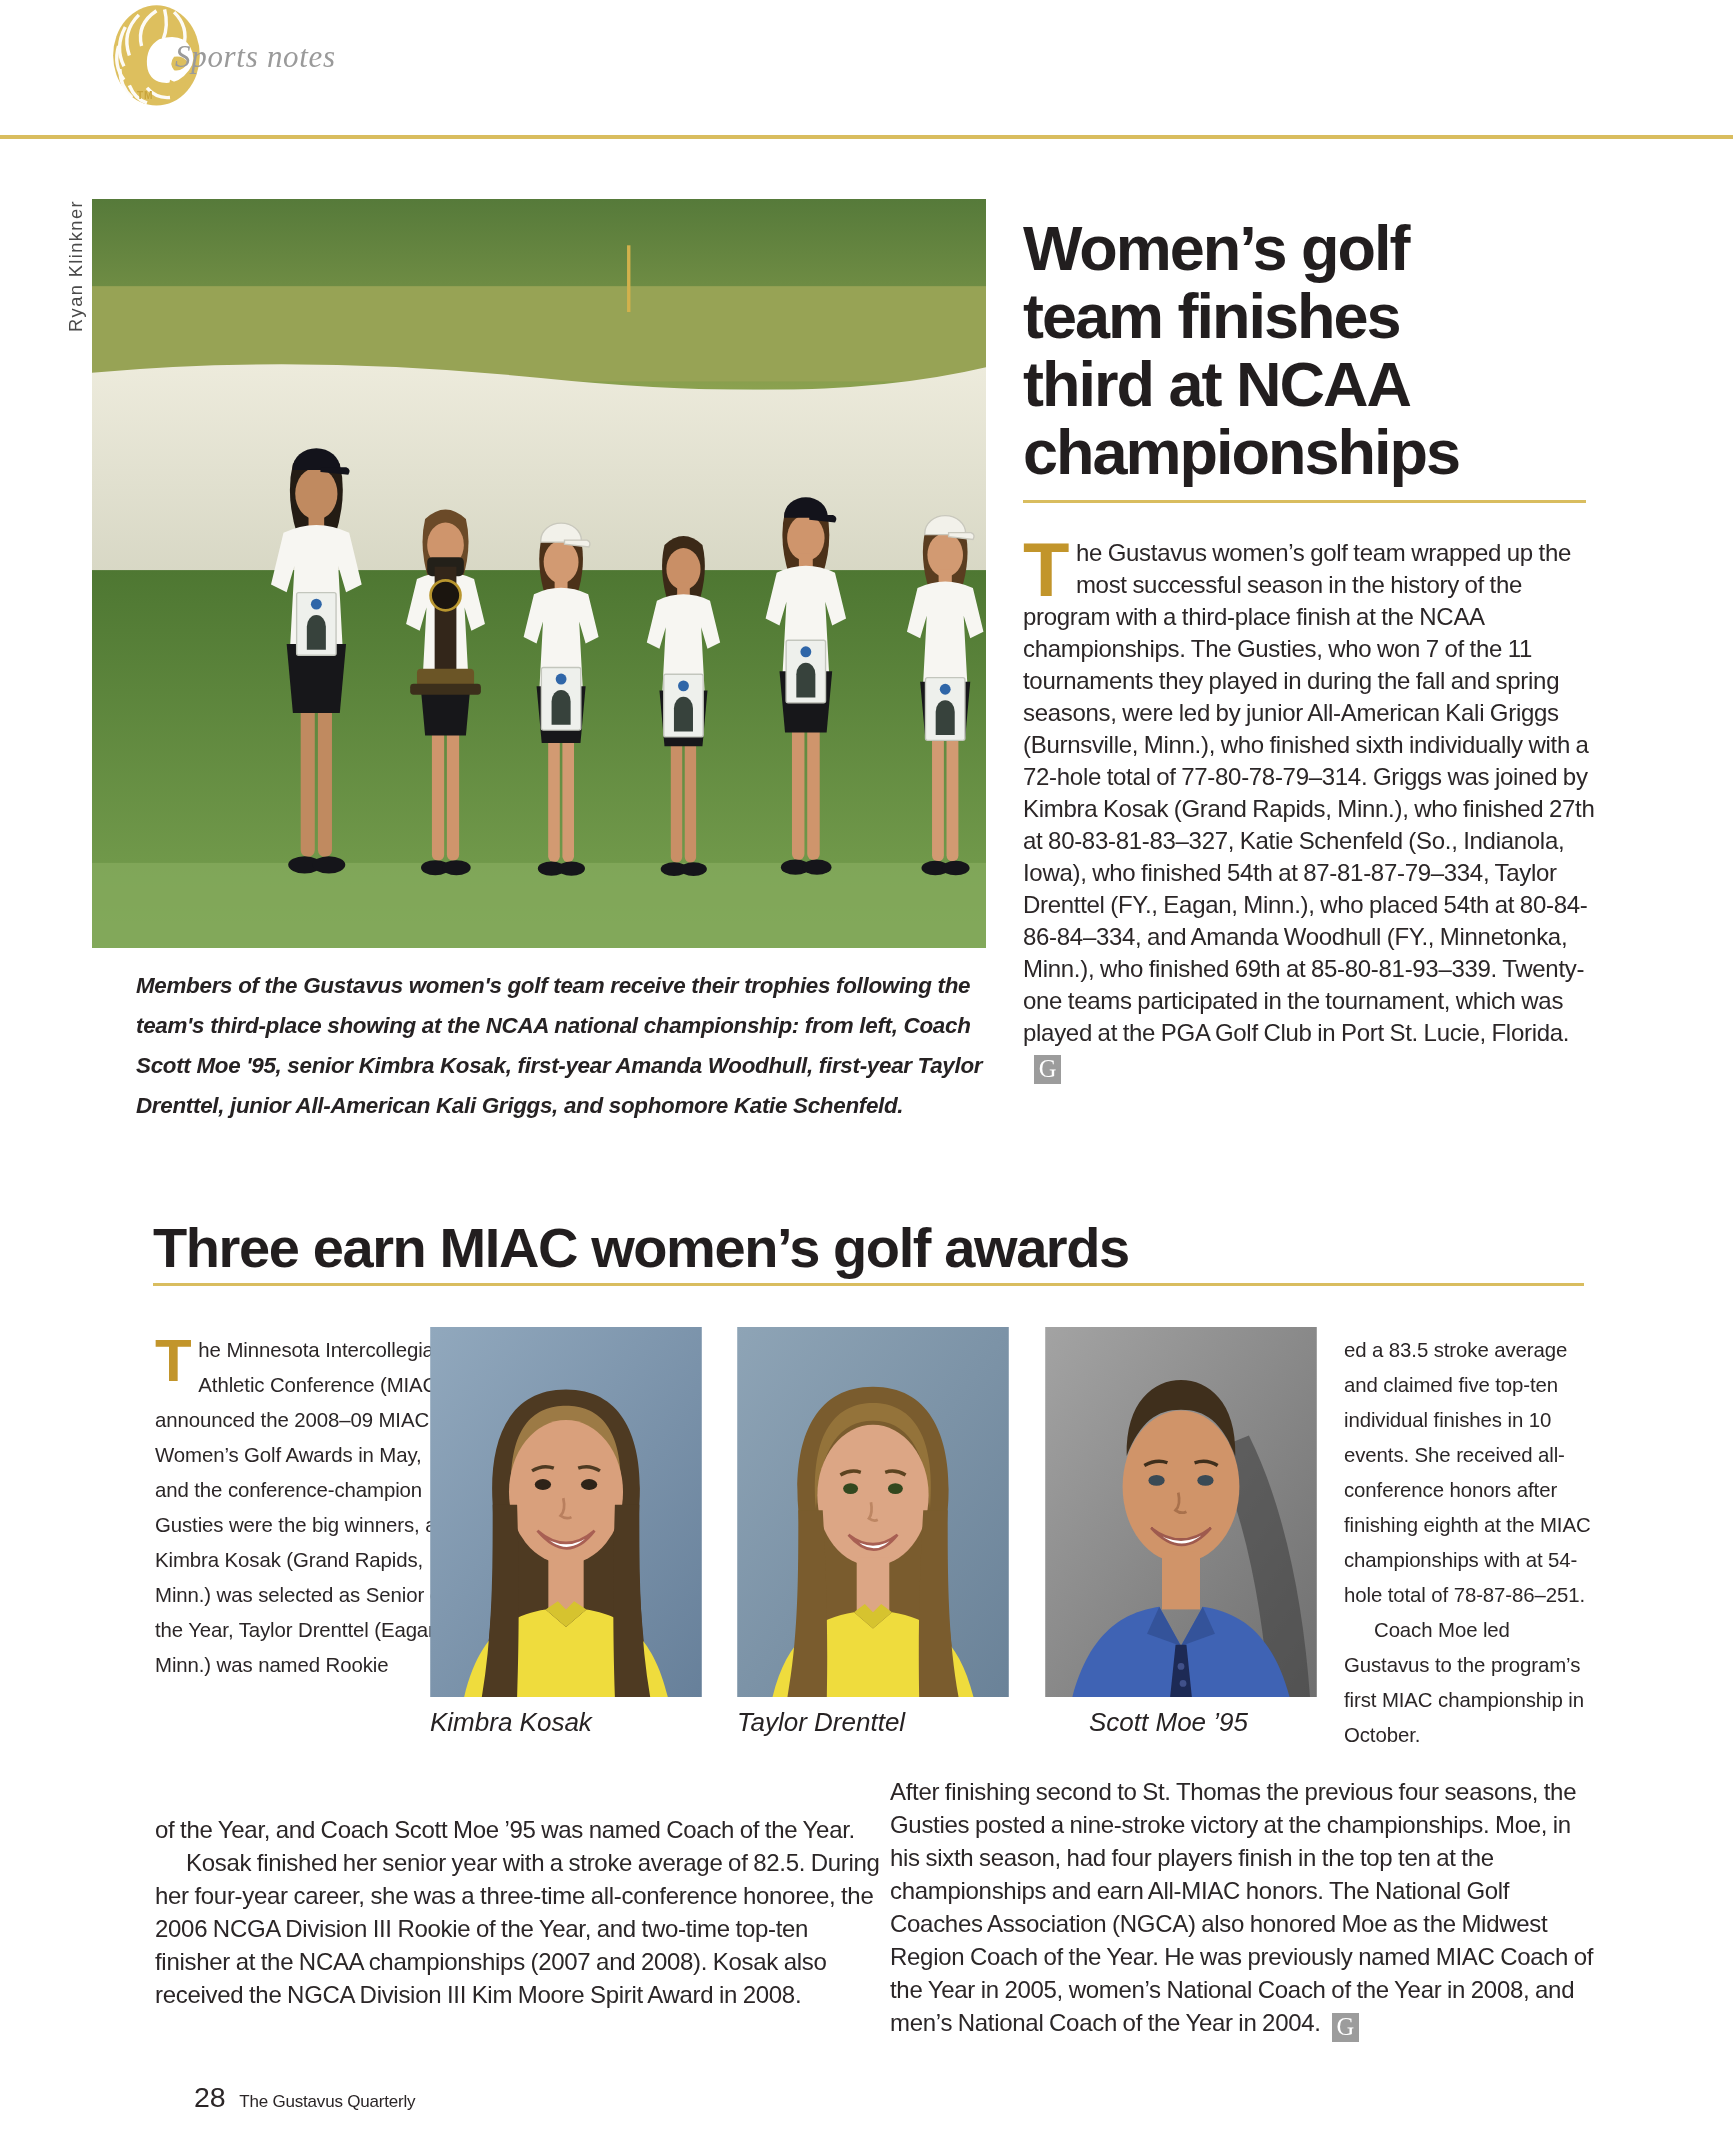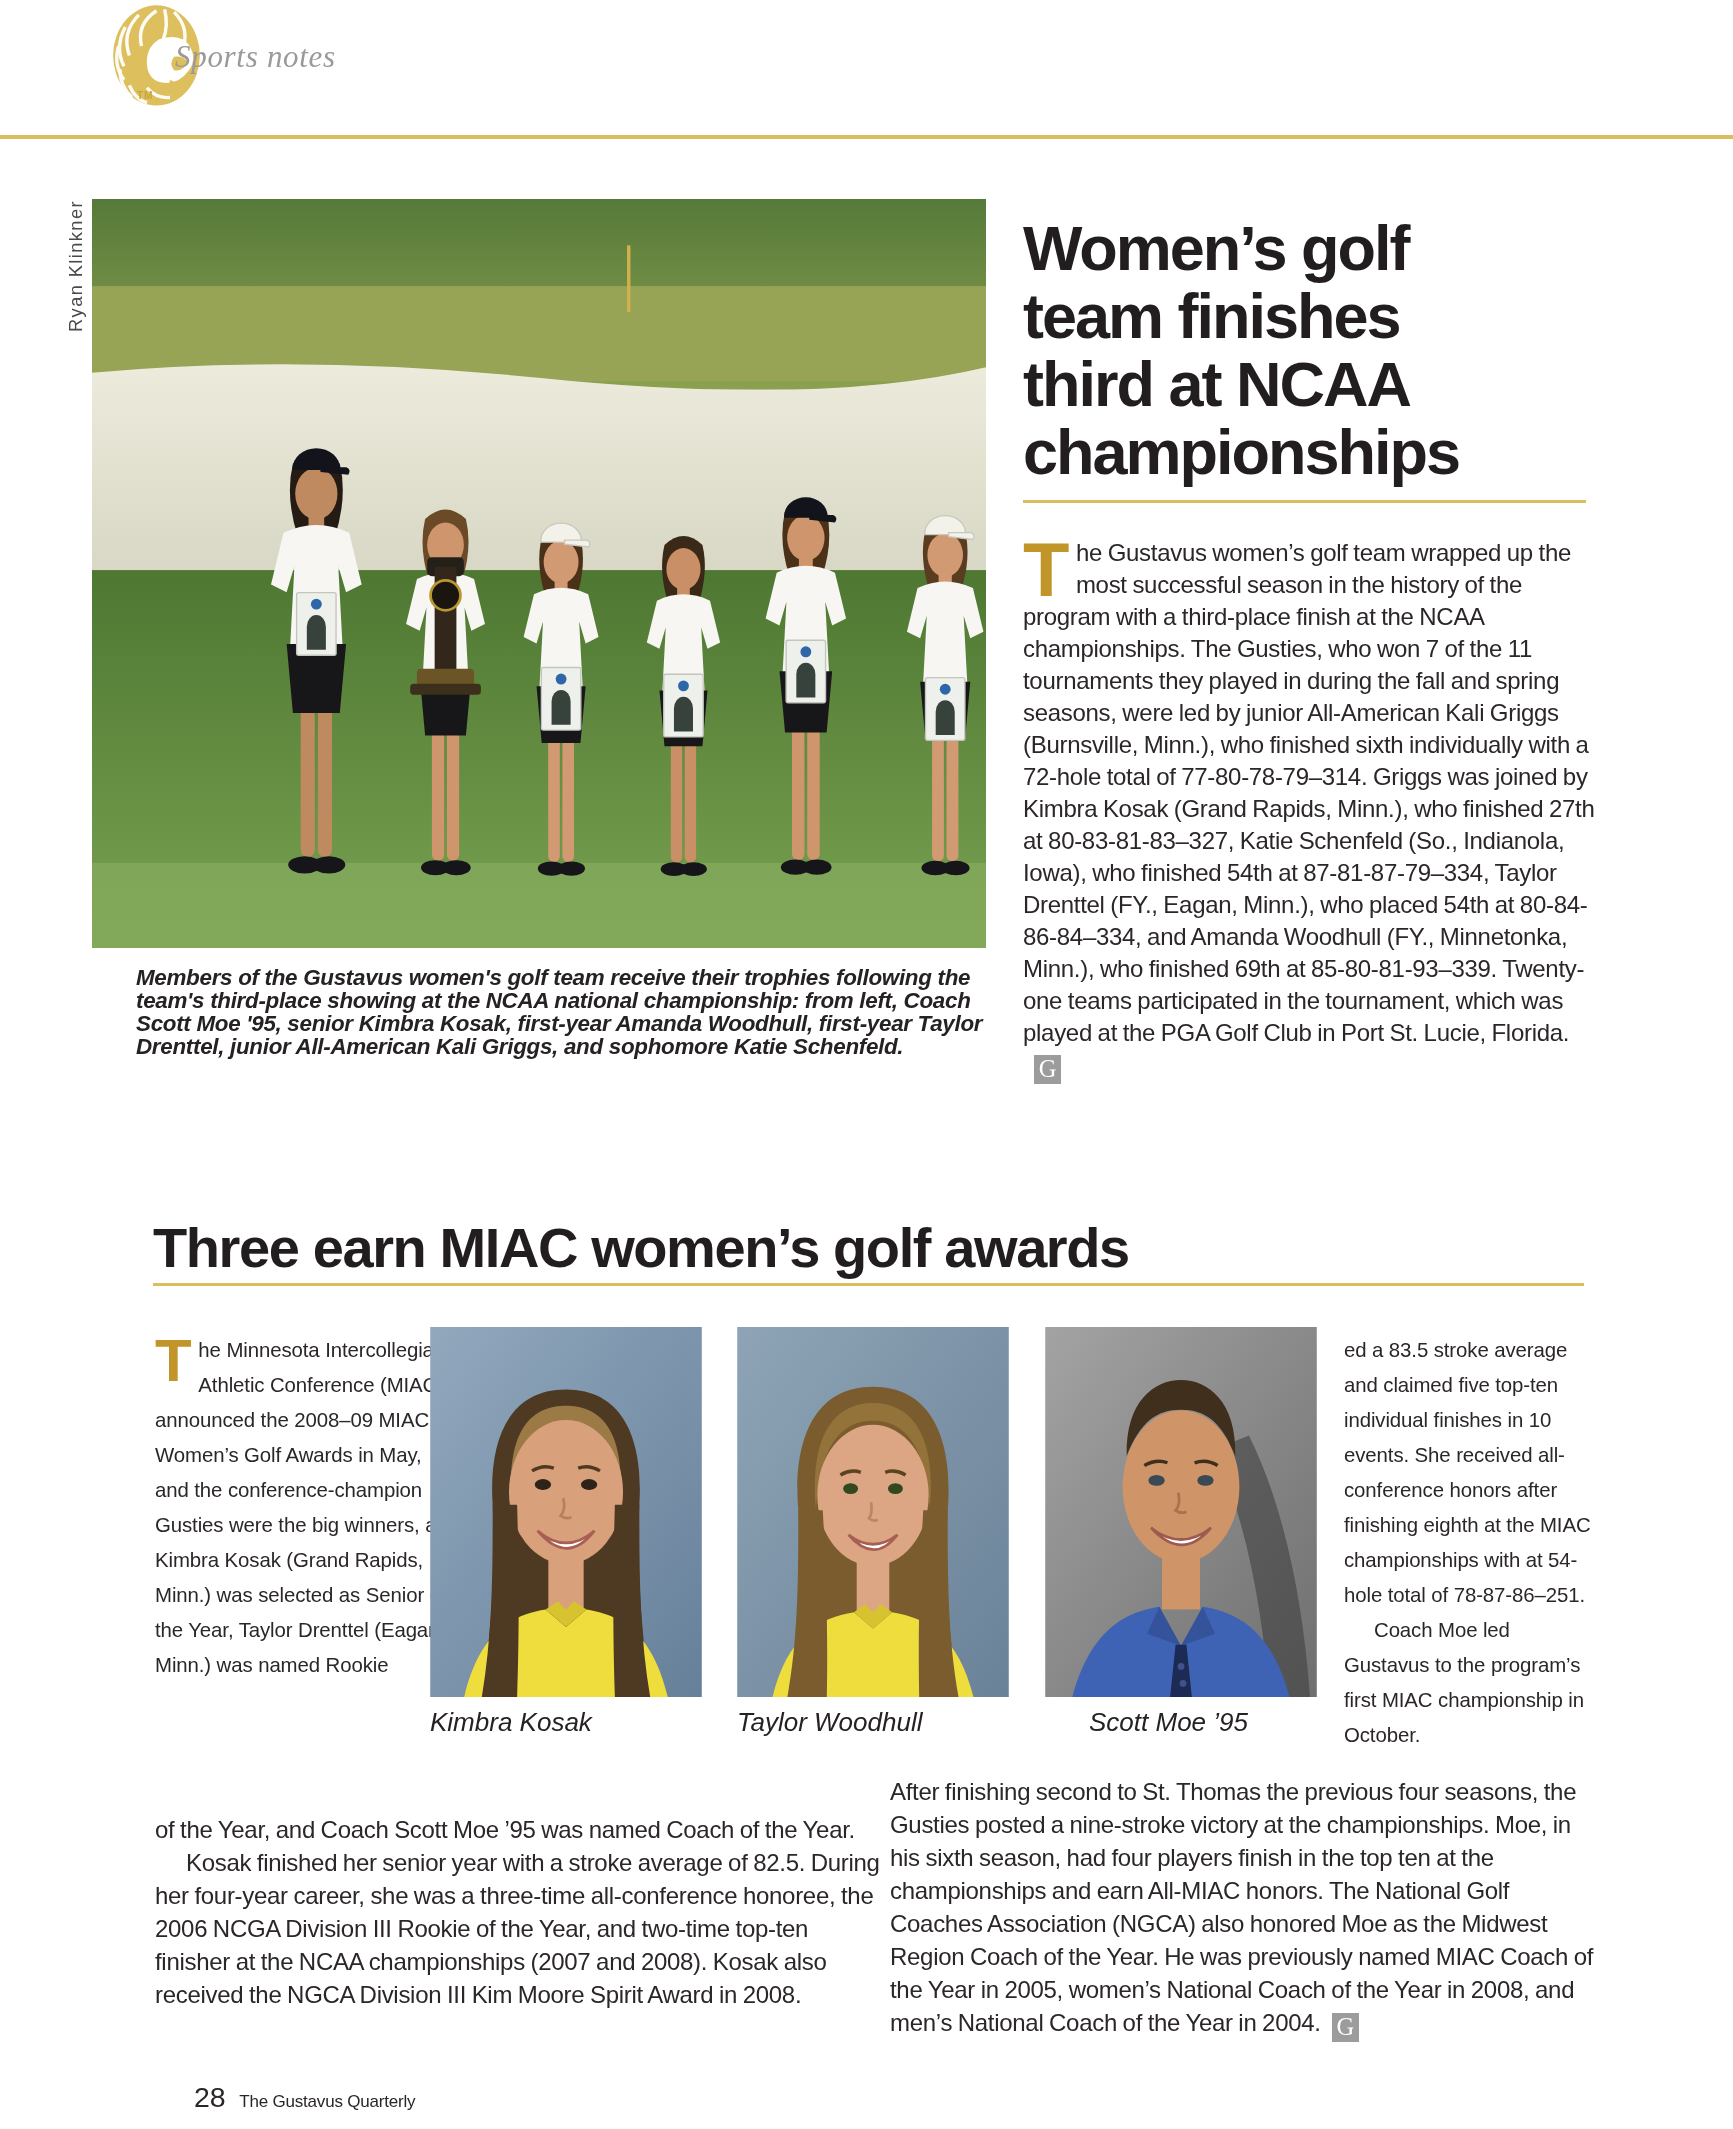--- a/index.html
+++ b/index.html
@@ -14,21 +14,21 @@
   .credit{font-size:18.3px;color:#4a4a4a;letter-spacing:1.4px;white-space:nowrap;
           transform:rotate(-90deg) translateX(-100%);transform-origin:0 0;}
   
   .h1line{font-weight:bold;font-size:63px;line-height:68px;letter-spacing:-2px;color:#221e1f;}
   .body1{font-size:24px;line-height:32px;letter-spacing:-0.3px;word-spacing:-0.7px;text-align:left;}
   .dropcap1{float:left;font-weight:bold;font-size:76px;line-height:60px;color:#c2952b;margin:2.7px 6.8px 0 0;}
   .dropcap2{float:left;font-weight:bold;font-size:60px;line-height:49px;color:#c2952b;margin:2.7px 6.8px 0 0;}
   .gmark{display:inline-block;width:27px;height:28.5px;background:#9c9c9c;color:#ffffff;
          font-family:"Liberation Serif",serif;font-size:24.5px;line-height:28.5px;text-align:center;
          margin-left:11px;vertical-align:-4.1px;}
-  .caption1{font-size:22.4px;line-height:23px;font-style:italic;font-weight:bold;letter-spacing:-0.3px;color:#262223;}
+  .caption1{font-size:22.4px;line-height:40px;font-style:italic;font-weight:bold;letter-spacing:-0.3px;color:#262223;}
   
   .h2line{font-weight:bold;font-size:56px;letter-spacing:-1.4px;color:#221e1f;margin-top:11px;}
   .colnarrow{font-size:20.4px;line-height:35px;letter-spacing:-0.1px;}
   .colnarrow p{margin:0;}
   .colnarrow p.ind{text-indent:30px;}
   .colwide{font-size:24px;line-height:33px;letter-spacing:-0.3px;word-spacing:-0.7px;}
   .colwide p{margin:0;}
   .colwide p.ind{text-indent:31px;}
   .figcap{font-size:26px;font-style:italic;font-weight:normal;color:#262223;}
   
@@ -243,21 +243,21 @@
       <path d="M40,545 C66,448 116,420 168,412 L200,470 L232,412 C284,420 334,448 360,545 Z" fill="#3f63b4"></path>
       <path d="M168,412 L200,470 L150,452 Z" fill="#34539a"></path>
       <path d="M232,412 L200,470 L250,452 Z" fill="#34539a"></path>
       <path d="M192,468 L208,468 L216,545 L184,545 Z" fill="#1d2a55"></path>
       <circle cx="200" cy="500" r="5" fill="#41518a"></circle>
         <circle cx="203" cy="525" r="5" fill="#41518a"></circle>
     </svg>
   </div>
 
   <div class="abs figcap" style="left:430px;top:1707px;">Kimbra Kosak</div>
-  <div class="abs figcap" style="left:737px;top:1707px;">Taylor Woodhull</div>
+  <div class="abs figcap" style="left:737px;top:1707px;">Taylor Drenttel</div>
   <div class="abs figcap" style="left:1045px;top:1707px;margin-left:44px;">Scott Moe ’95</div>
 
   <div class="abs colnarrow" style="left:1344px;top:1333px;width:248px;">
     <p>ed a 83.5 stroke average and claimed five top-ten individual finishes in 10 events. She received all-conference honors after finishing eighth at the MIAC championships with at 54-hole total of 78-87-86–251.</p>
     <p class="ind">Coach Moe led Gustavus to the program’s first MIAC championship in October.</p>
   </div>
 
   <div class="abs colwide" style="left:155px;top:1813px;width:731px;">
     <p>of the Year, and Coach Scott Moe ’95 was named Coach of the Year.</p>
     <p class="ind">Kosak finished her senior year with a stroke average of 82.5. During her four-year career, she was a three-time all-conference honoree, the 2006 NCGA Division III Rookie of the Year, and two-time top-ten finisher at the NCAA championships (2007 and 2008). Kosak also received the NGCA Division III Kim Moore Spirit Award in 2008.</p>

